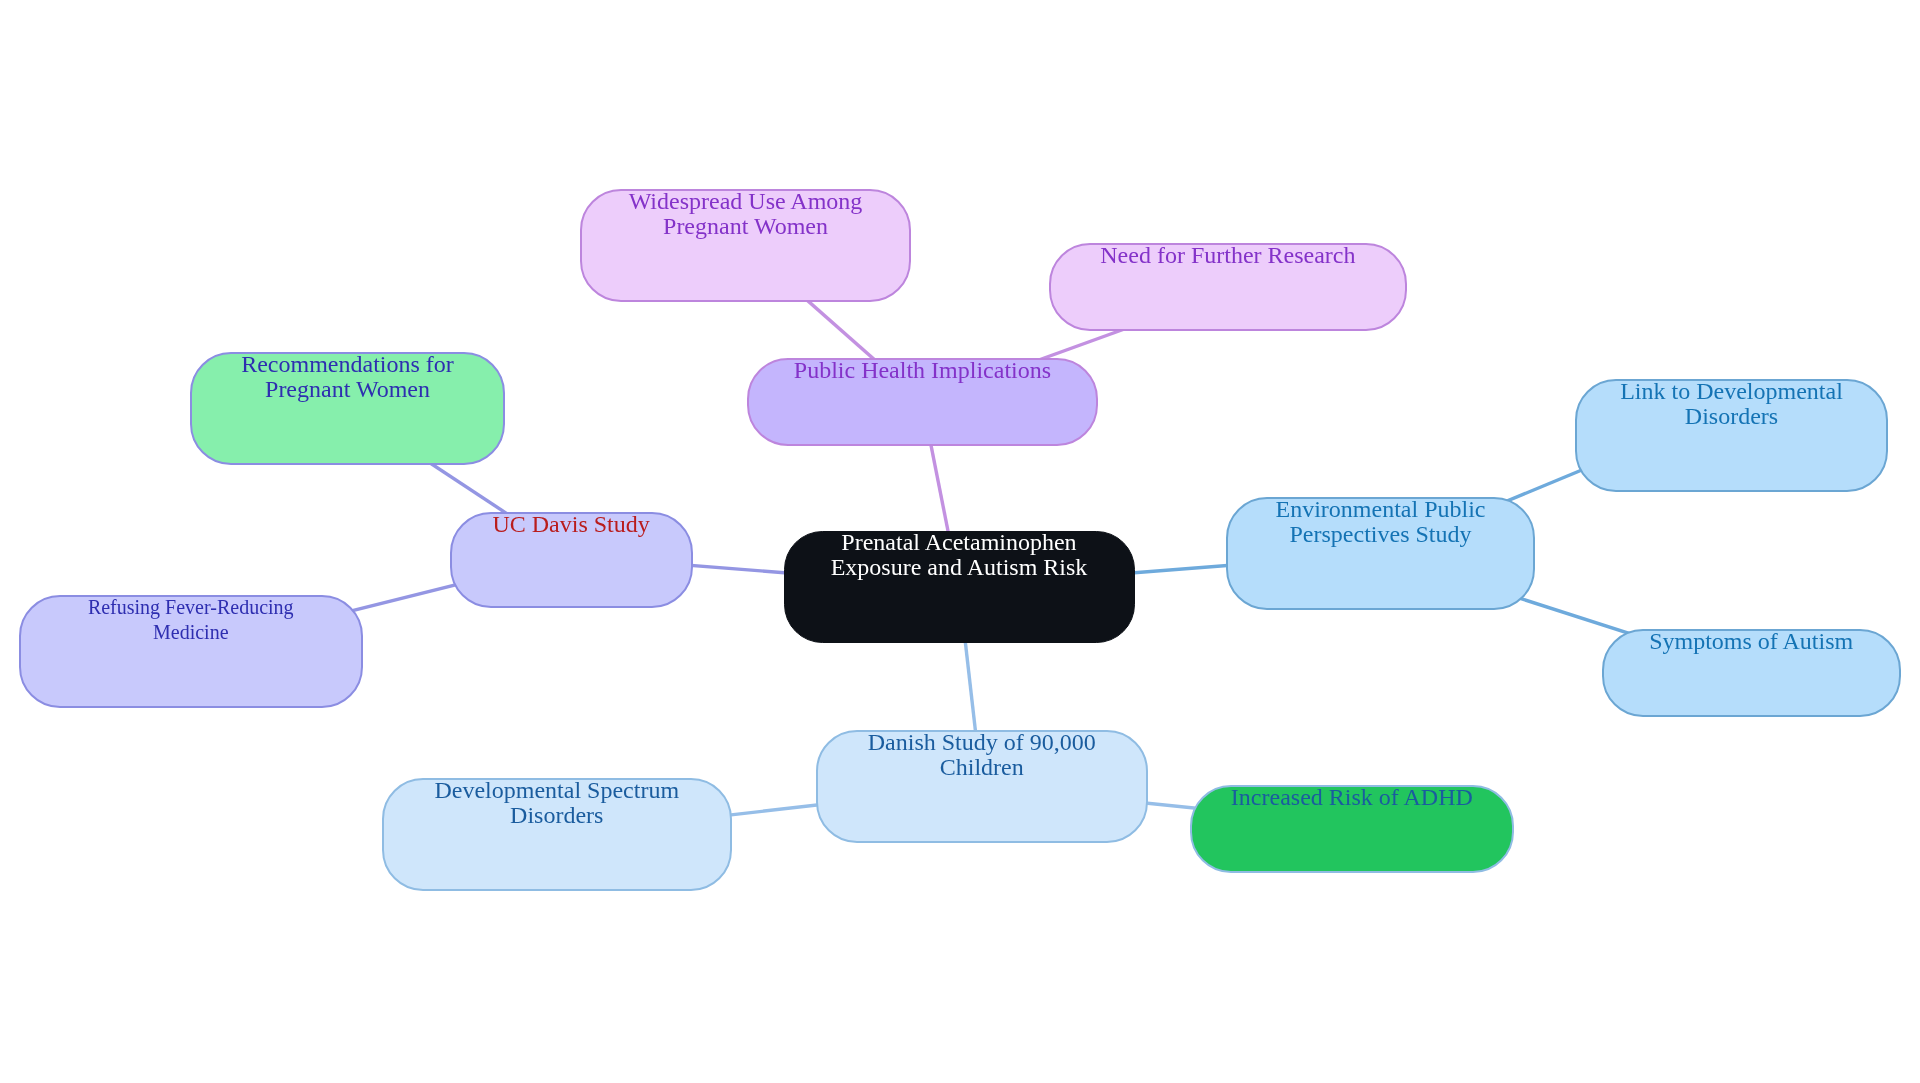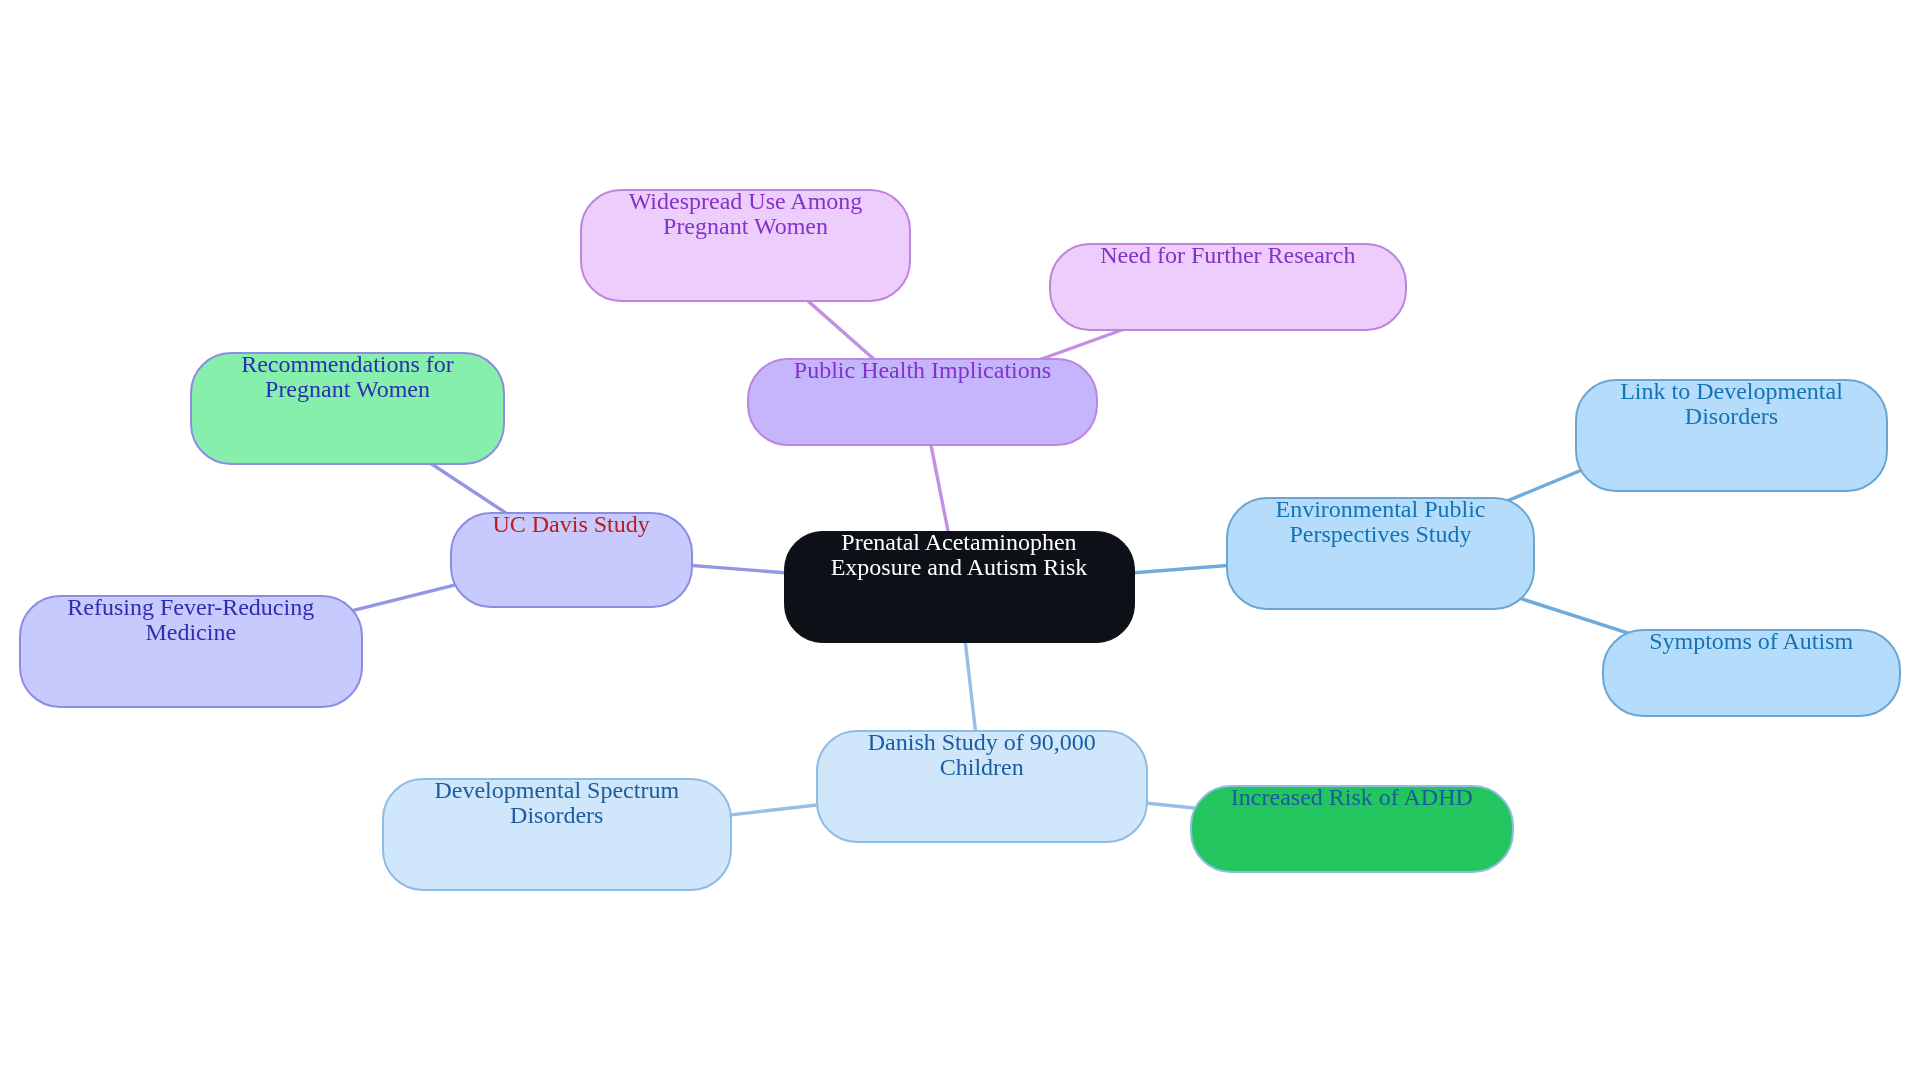--- a/index.html
+++ b/index.html
@@ -56,21 +56,21 @@
 
     <div class="node" style="left: 449.5px; top: 512px; width: 243.2px; height: 96px; background: rgb(200, 201, 252); border-color: rgb(139, 141, 226); border-width: 2px; border-radius: 41px; color: #b91c1c; font-size: 24px; line-height: 25px;">
       <span class="node-label">UC Davis Study</span>
     </div>
 
     <div class="node" style="left: 190px; top: 352px; width: 315px; height: 113px; background: #86efac; border-color: rgb(139, 141, 226); border-width: 2px; border-radius: 41px; color: rgb(46, 46, 176); font-size: 24px; line-height: 25px;">
       <span class="node-label">Recommendations for
 Pregnant Women</span>
     </div>
 
-    <div class="node" style="left: 18.5px; top: 594.5px; width: 344.5px; height: 113px; background: rgb(200, 201, 252); border-color: rgb(139, 141, 226); border-width: 2px; border-radius: 41px; color: rgb(46, 46, 176); font-size: 24px; line-height: 25px;">
+    <div class="node" style="left: 18.5px; top: 594.5px; width: 344.5px; height: 113px; background: rgb(200, 201, 252); border-color: rgb(139, 141, 226); border-width: 2px; border-radius: 41px; color: rgb(46, 46, 176); font-size: 20px; line-height: 25px;">
       <span class="node-label">Refusing Fever-Reducing
 Medicine</span>
     </div>
 
     <div class="node" style="left: 1226px; top: 497px; width: 309px; height: 113px; background: rgb(181, 221, 251); border-color: rgb(107, 166, 211); border-width: 2px; border-radius: 41px; color: rgb(20, 115, 180); font-size: 24px; line-height: 25px;">
       <span class="node-label">Environmental Public
 Perspectives Study</span>
     </div>
 
     <div class="node" style="left: 1575px; top: 351.4px; width: 313px; height: 113px; background: rgb(181, 221, 251); border-color: rgb(107, 166, 211); border-width: 2px; border-radius: 41px; color: rgb(20, 115, 180); font-size: 24px; line-height: 25px; margin-top: 28px;">

